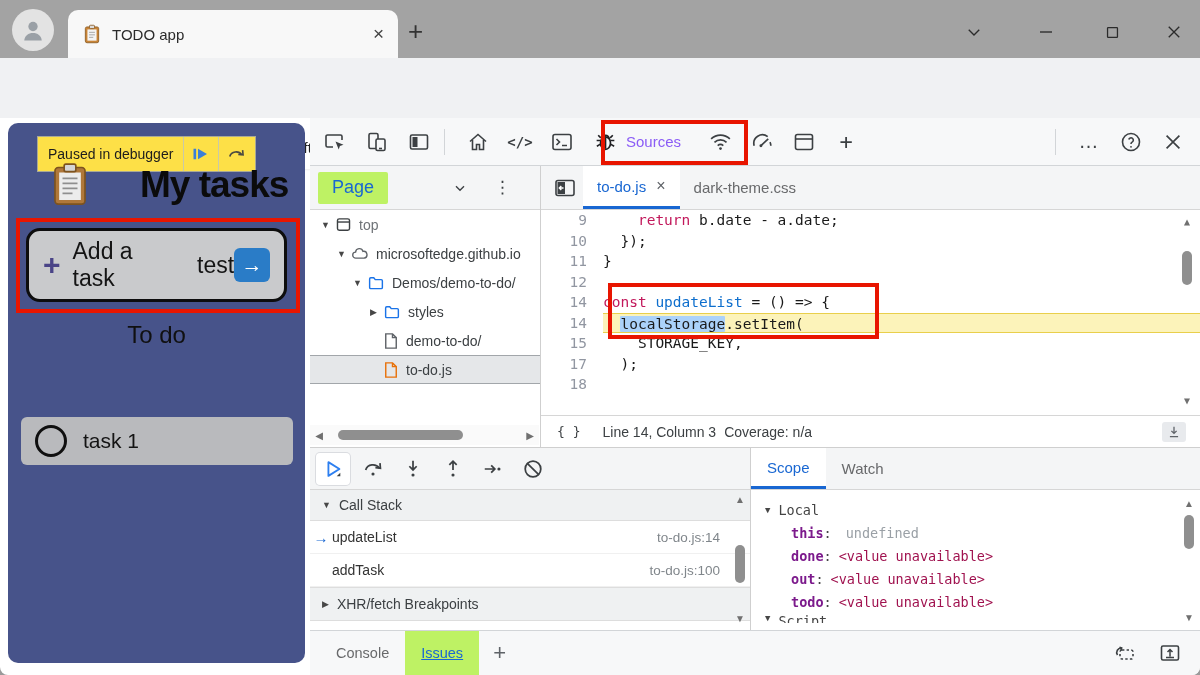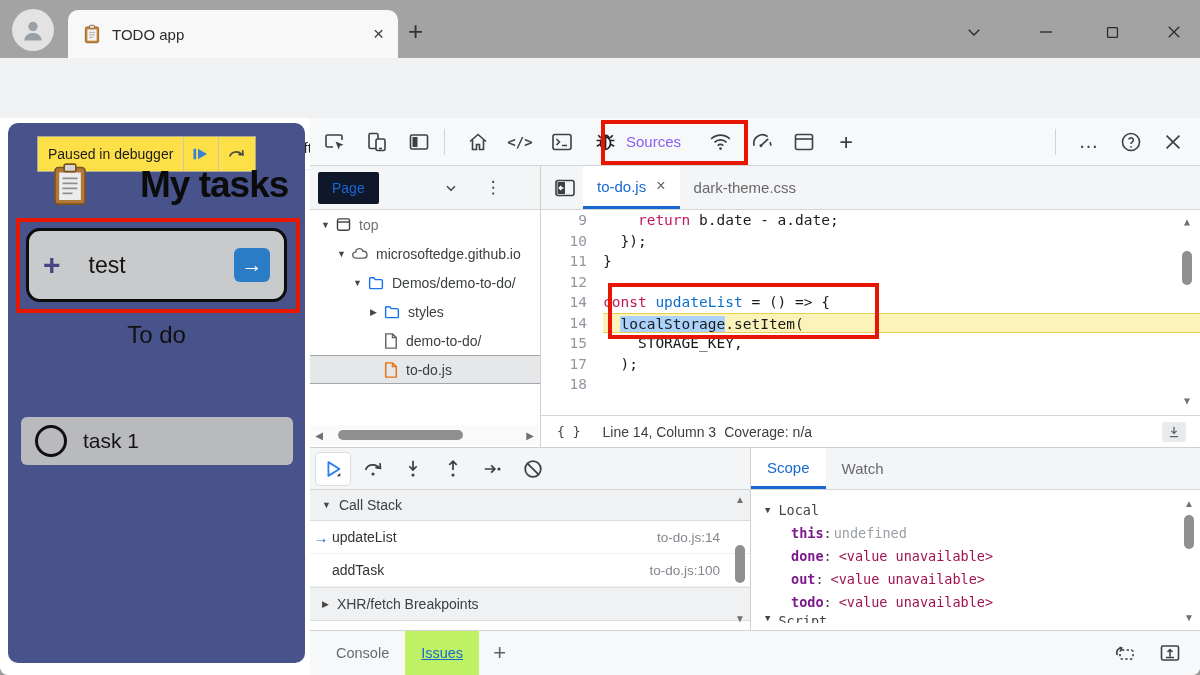--- a/index.html
+++ b/index.html
@@ -58,22 +58,22 @@
          box-sizing:border-box;display:flex;align-items:center;}
   .dticon{width:34px;height:34px;display:flex;align-items:center;justify-content:center;margin-left:8px;}
   .dtsep{width:1px;height:26px;background:#d2d5d8;margin:0 8px;}
   .sources-group{display:flex;align-items:center;margin-left:14px;}
   .sources-label{font-size:15px;color:#8b5cf6;margin-left:8px;}
   .glyph{color:#3c4043;font-size:15px;font-weight:bold;font-family:"DejaVu Sans Mono",monospace;}
 
   
   .sidebar{left:310px;top:166px;width:231px;height:281px;border-right:1px solid #cfcfcf;box-sizing:border-box;background:#fff;}
   .panehead{height:44px;background:#f4f5f6;border-bottom:1px solid #d6d6d6;display:flex;align-items:center;box-sizing:border-box;}
-  .pagetab{height:32px;margin-left:8px;padding:0 14px;background:#0f172a;display:flex;align-items:center;
-           font-size:14px;color:#1967d2;border-radius:2px;}
+  .pagetab{height:32px;margin-left:8px;padding:0 14px;background:#bef264;display:flex;align-items:center;
+           font-size:18px;color:#1967d2;border-radius:2px;}
   .trow{height:29px;display:flex;align-items:center;font-size:14px;color:#3c4043;white-space:nowrap;overflow:hidden;}
   .trow .exp{width:15px;font-size:9px;color:#474747;text-align:center;flex:none;}
   .trow .ticon{margin:0 7px 0 2px;flex:none;}
   .trow.sel{background:#e5e7e9;border-top:1px solid #a2a6aa;border-bottom:1px solid #a2a6aa;box-sizing:border-box;}
   .hscroll{left:0px;bottom:2px;width:229px;height:20px;display:flex;align-items:center;background:#fafafa;}
   .scroll-arrow{color:#707070;font-size:10px;width:18px;text-align:center;}
   .hthumb{height:10px;width:125px;background:#8f8f8f;border-radius:5px;margin-left:10px;}
 
   
   .editor{left:541px;top:166px;width:659px;height:281px;box-sizing:border-box;background:#fff;}
@@ -109,21 +109,21 @@
   
   .scope{left:751px;top:447px;width:449px;height:183px;border-top:1px solid #cfcfcf;box-sizing:border-box;background:#fff;overflow:hidden;}
   .scopetabs{height:42px;background:#f4f5f6;border-bottom:1px solid #d6d6d6;display:flex;align-items:flex-end;box-sizing:border-box;}
   .stab{padding:0 16px;height:100%;display:flex;align-items:center;font-size:15px;color:#68696b;box-sizing:border-box;}
   .stab.active{background:#fff;color:#1967d2;border-bottom:3px solid #1967d2;}
   .scopebody{font-family:"DejaVu Sans Mono",monospace;font-size:13.5px;padding-top:8px;}
   .srow{height:23px;display:flex;align-items:center;padding-left:14px;}
   .srow .tri{font-size:9px;color:#474747;margin-right:8px;}
   .svar{padding-left:40px;}
   .vname{color:#7c1a8c;font-weight:bold;} .vsep{color:#444;}
-  .vmuted{color:#9aa0a6;margin-left:2px;} .vunavail{color:#a0124f;margin-left:7px;}
+  .vmuted{color:#9aa0a6;margin-left:14px;} .vunavail{color:#a0124f;margin-left:7px;}
   .scope-vscroll{position:absolute;right:4px;top:50px;width:14px;height:125px;display:flex;flex-direction:column;align-items:center;}
 
   
   .quickbar{left:310px;top:630px;width:890px;height:45px;background:#f7f8f9;border-top:1px solid #d2d5d8;
             display:flex;align-items:center;box-sizing:border-box;}
   .qtab{font-size:14.5px;color:#68696b;padding:0 16px;height:100%;display:flex;align-items:center;box-sizing:border-box;}
   .qtab.active{background:#bef264;color:#1967d2;text-decoration:underline;}
 </style>
 </head>
 <body>
@@ -240,20 +240,21 @@
             <rect x="5.5" y="6.5" width="13" height="16.5" fill="#ececec"></rect>
             <rect x="8.5" y="1.5" width="7" height="4.5" rx="1" fill="#d5d5d5" stroke="#7d531f"></rect>
             <path d="M7.5 10h9M7.5 13h9M7.5 16h9M7.5 19h6" stroke="#8f8f8f" fill="none"></path>
           </svg>
       </span>
       <span class="app-title">My tasks</span>
     </div>
 
     <div class="abs addbtn">
       <span class="addplus">+</span>
+      <span class="addlabel">Add a task</span>
       <span class="addinput">test</span>
       <span class="addarrow">→</span>
     </div>
 
     <div class="abs todo-h">To do</div>
 
     <div class="abs task" style="top:294px">
       <span class="task-circle"></span>
       <span class="task-label">task 1</span>
     </div>

